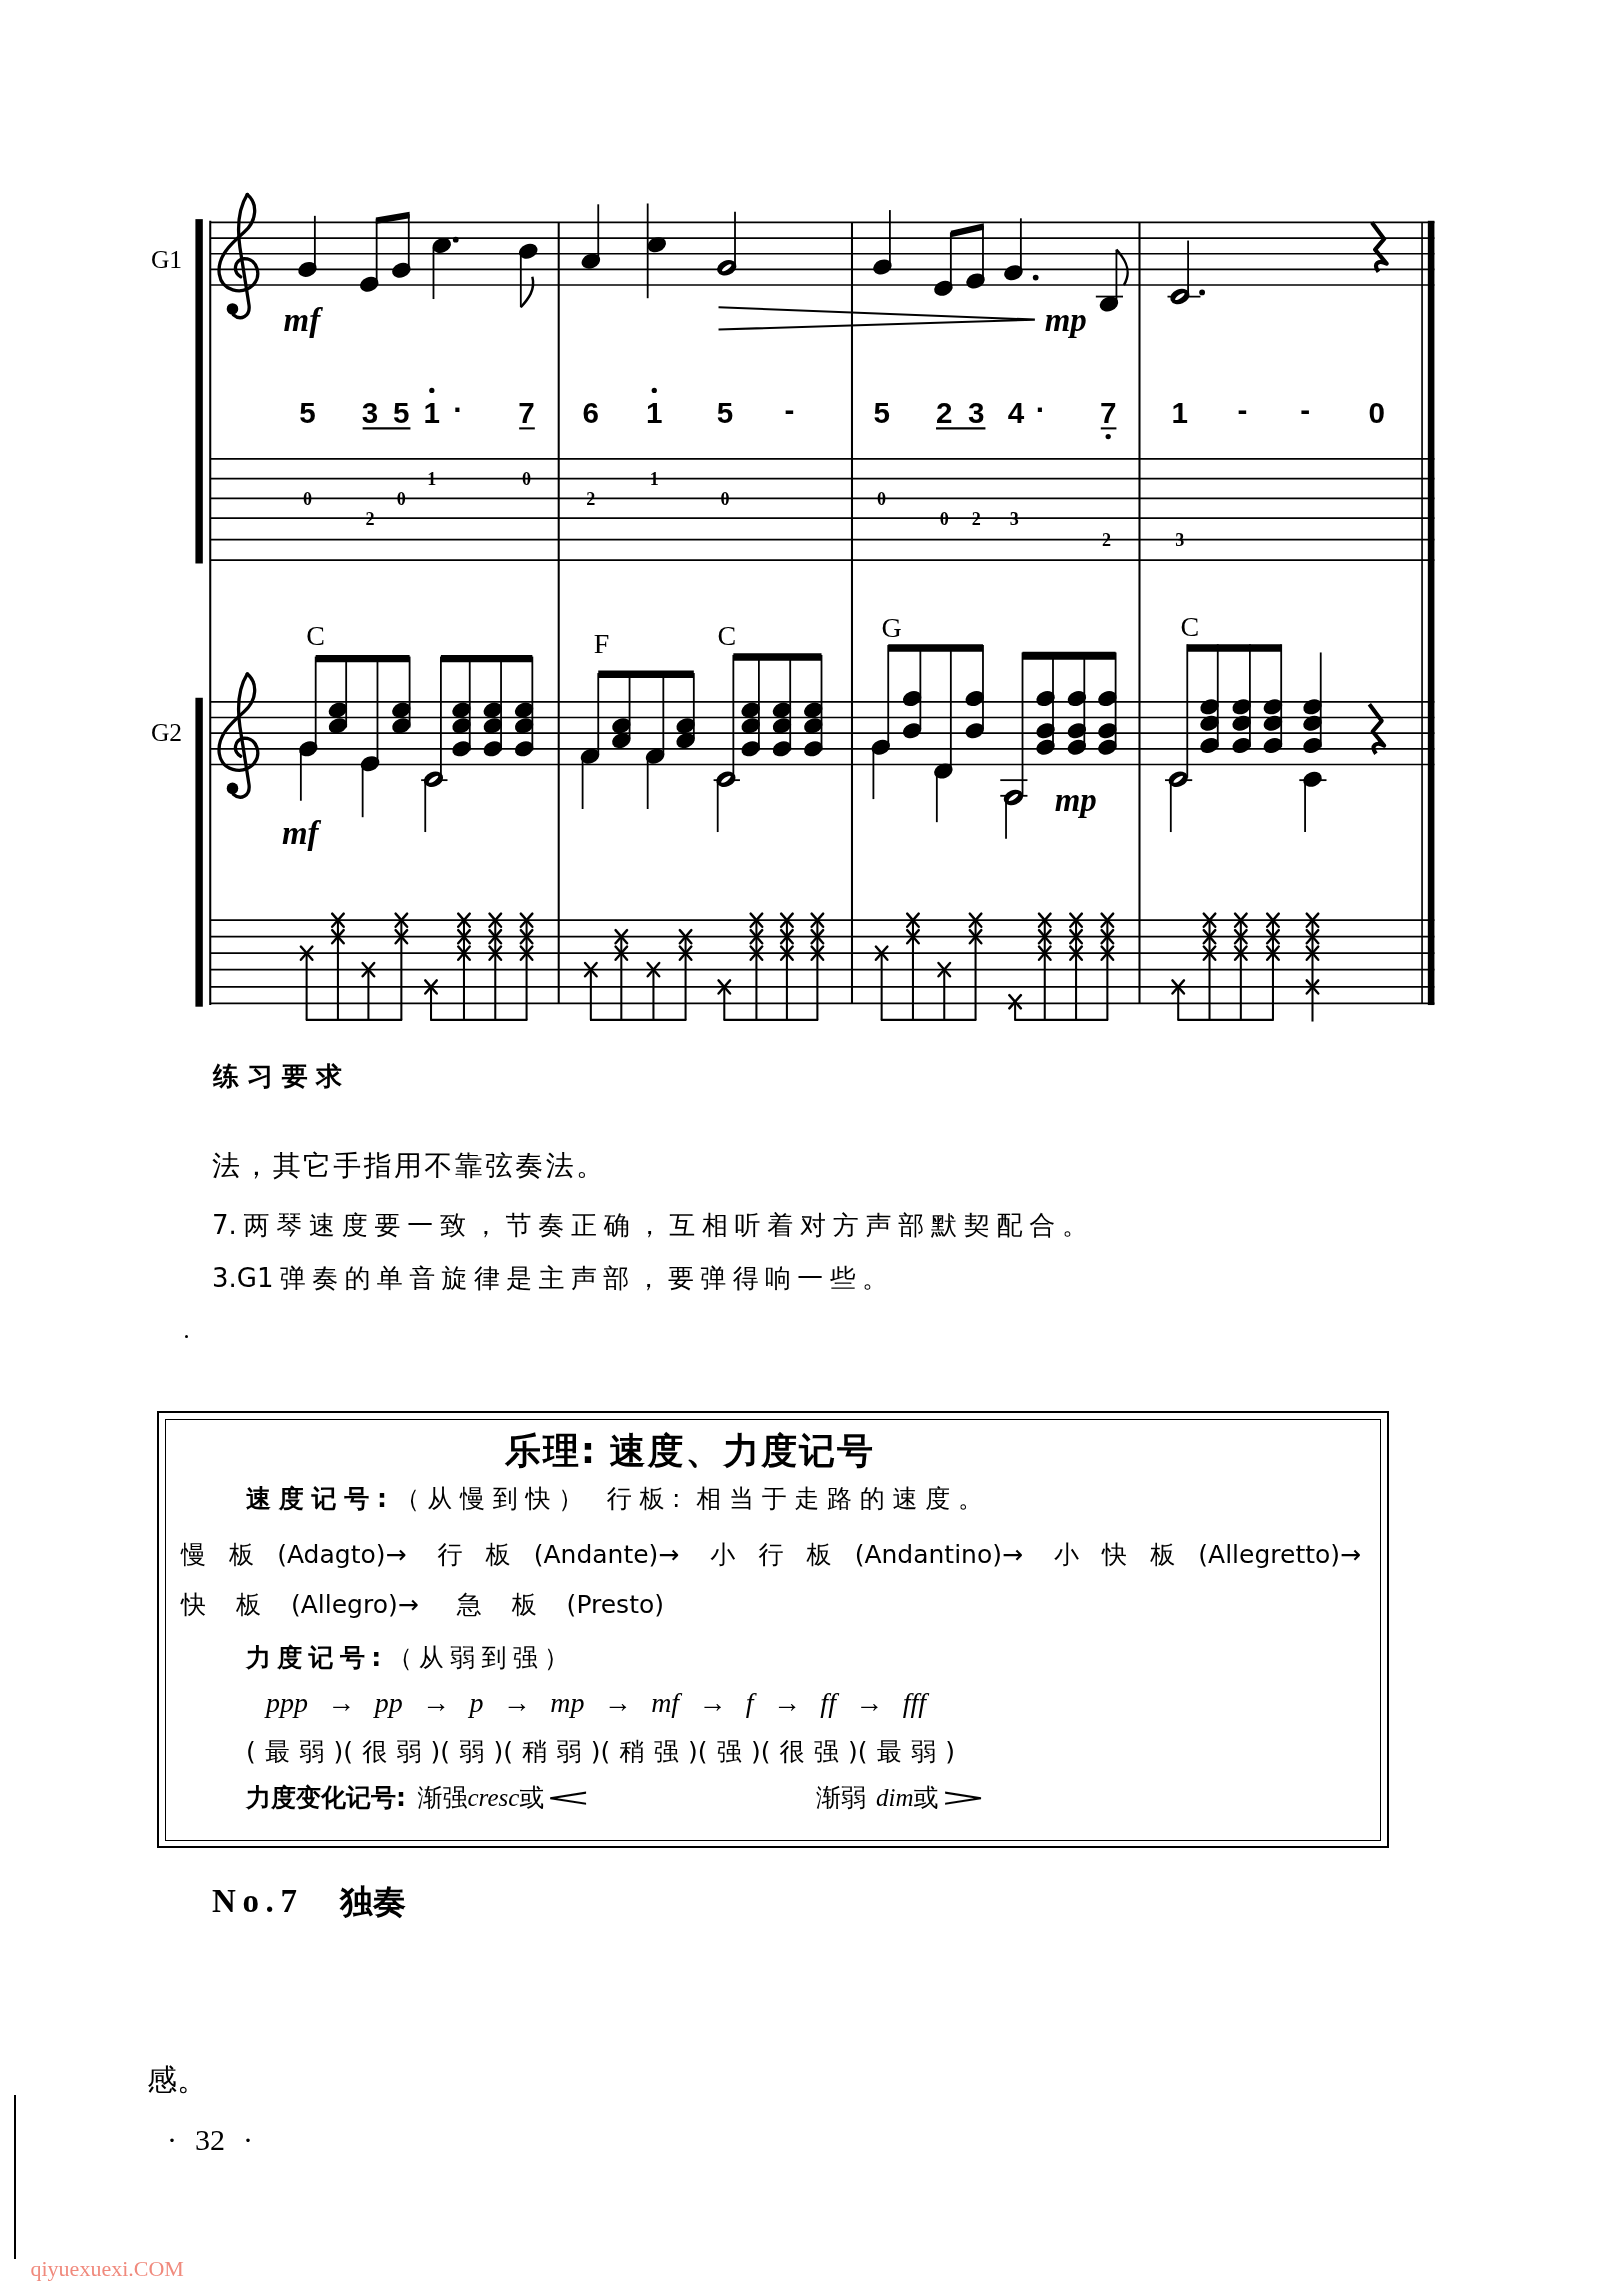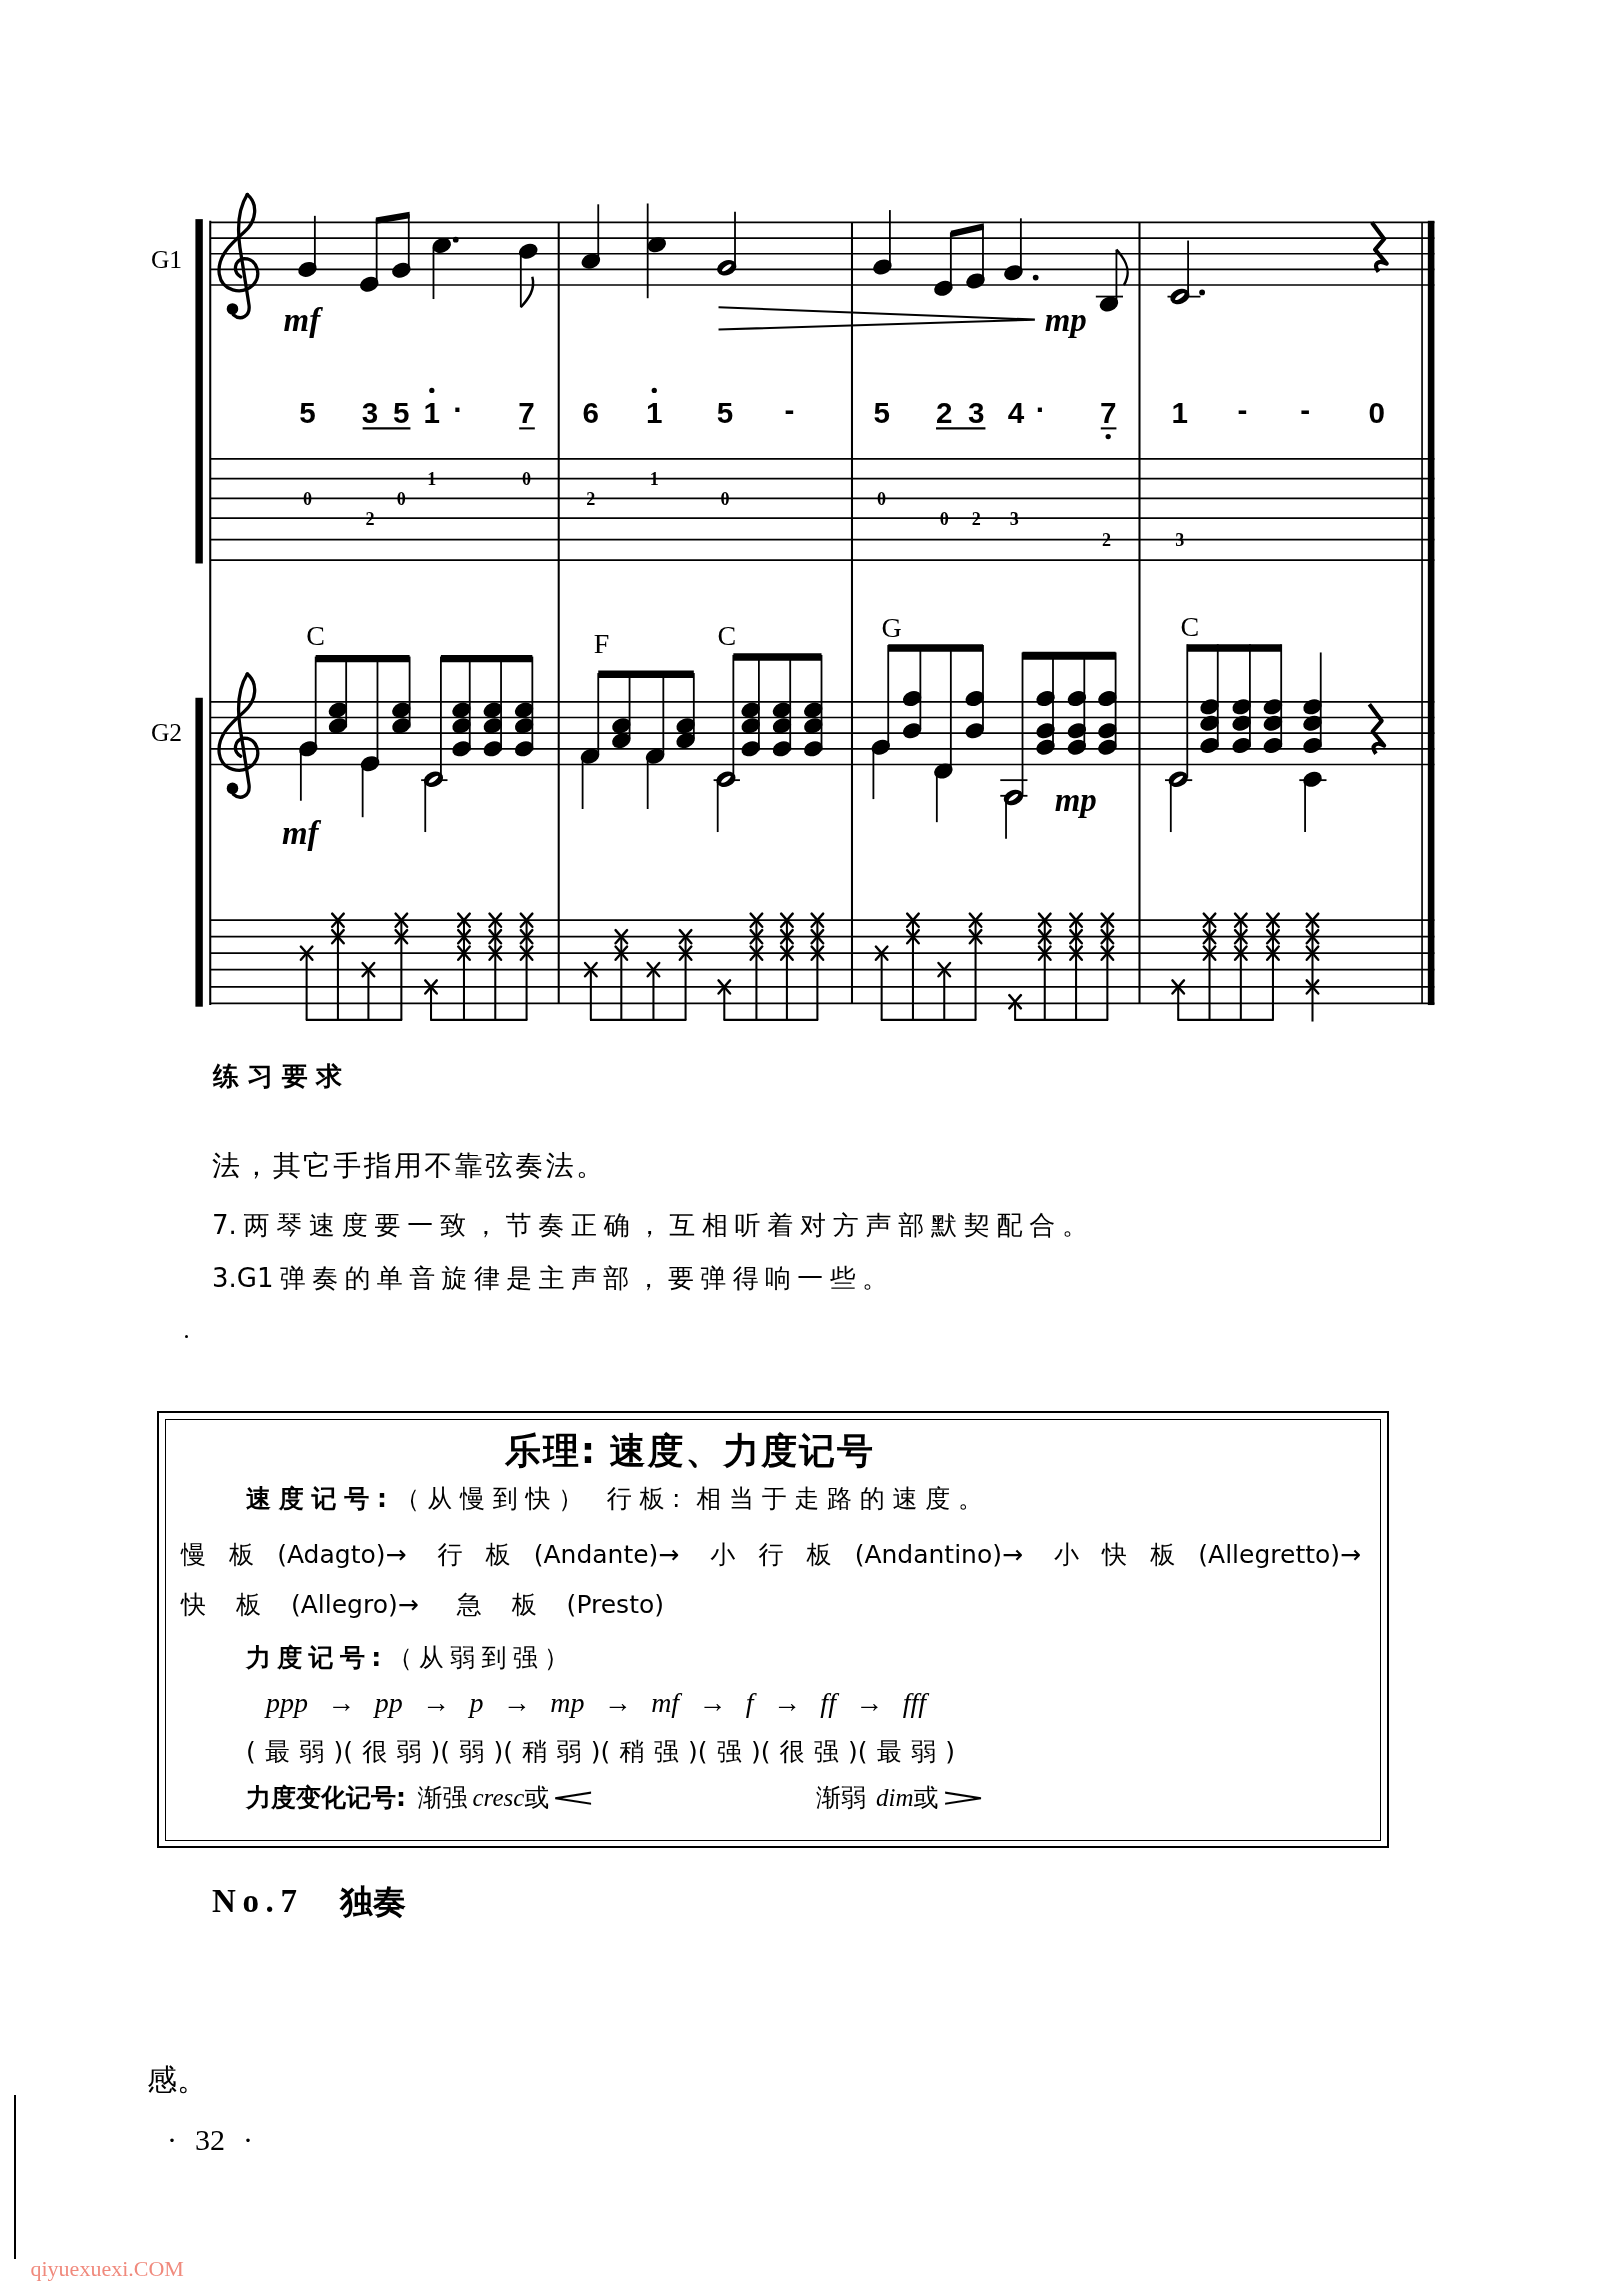--- a/index.html
+++ b/index.html
@@ -447,21 +447,21 @@
 
 <div class="box-outer"></div>
 <div class="box-inner"></div>
 <div class="ln b" style="left:505px;top:1433px;width:368px;font-size:36px;">乐理:  速度、力度记号</div>
 <div class="ln" style="left:246px;top:1486px;width:737px;font-size:25px;"><span class="b">速度记号:</span><span>（从慢到快） 行板: 相当于走路的速度。</span></div>
 <div class="ln" style="left:181px;top:1542px;width:1180px;font-size:25px;">慢板(Adagto)→ 行板(Andante)→ 小行板(Andantino)→ 小快板(Allegretto)→</div>
 <div class="ln" style="left:181px;top:1592px;width:483px;font-size:25px;">快板(Allegro)→  急板(Presto)</div>
 <div class="ln" style="left:246px;top:1645px;width:323px;font-size:25px;"><span class="b">力度记号:</span><span>（从弱到强）</span></div>
 <div class="ln dynrow" style="left:266px;top:1689px;width:660px;font-size:28px;">ppp → pp → p → mp → mf → f → ff → fff</div>
 <div class="ln" style="left:246px;top:1739px;width:709px;font-size:25px;">(最弱)(很弱)(弱)(稍弱)(稍强)(强)(很强)(最弱)</div>
-<div class="nj" style="left:246px;top:1785px;font-size:25px;"><span class="b">力度变化记号:</span><span style="margin-left:11.5px">渐强</span><span class="it" style="margin-left:5px">cresc</span><span>或</span><span class="hp">&lt;</span></div>
+<div class="nj" style="left:246px;top:1785px;font-size:25px;"><span class="b">力度变化记号:</span><span style="margin-left:11.5px">渐强</span><span class="it" style="">cresc</span><span>或</span><span class="hp">&lt;</span></div>
 <div class="nj" style="left:816px;top:1785px;font-size:25px;"><span>渐弱</span><span class="it" style="margin-left:10px">dim</span><span>或</span><span class="hp">&gt;</span></div>
 
 <div class="nj serif b" style="left:212px;top:1885px;font-size:33px;letter-spacing:6.6px;">No.7</div>
 <div class="nj b" style="left:340px;top:1885px;font-size:33px;">独奏</div>
 <div class="nj" style="left:147px;top:2065px;font-size:30px;">感。</div>
 
 <div class="ln serif" style="left:167px;top:2125px;width:86px;font-size:30px;"><span>·</span> <span>32</span> <span>·</span></div>
 
 <div class="vline"></div>
 <div class="wm">qiyuexuexi.COM</div>

